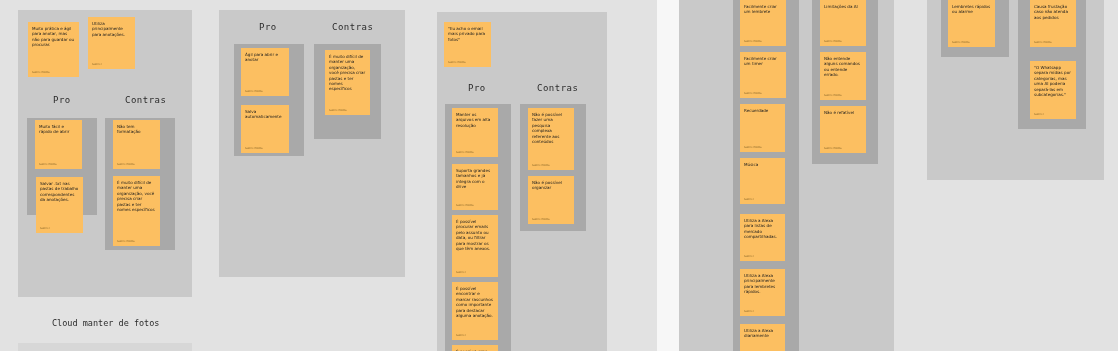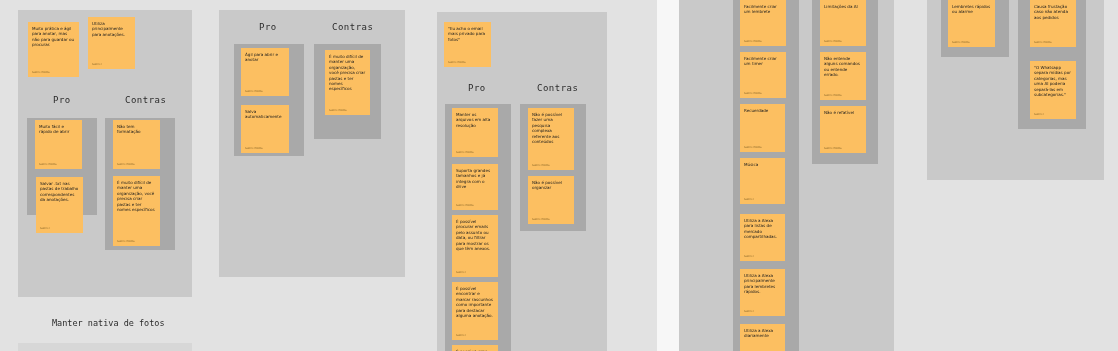--- a/index.html
+++ b/index.html
@@ -97,21 +97,21 @@
 
   <div class="note" style="left:113px;top:120px;width:47px;height:49px;">
     <div class="txt" style="font-size:4.1px;">Não tem formatação</div>
     <div class="by" style="font-size:2.6px;">Gabriel Motta</div>
   </div>
   <div class="note" style="left:113px;top:176px;width:47px;height:70px;">
     <div class="txt" style="font-size:4.1px;">É muito difícil de manter uma organização, você precisa criar pastas e ter nomes específicos</div>
     <div class="by" style="font-size:2.6px;">Gabriel Motta</div>
   </div>
 
-  <div class="label" style="left:52px;top:318px;font-size:8.5px;">Manter nativa de fotos</div>
+  <div class="label" style="left:52px;top:318px;font-size:8.5px;">Cloud manter de fotos</div>
   <div class="strip" style="left:18px;top:343px;width:174px;height:8px;"></div>
 
   <div class="frame" style="left:219px;top:10px;width:186px;height:267px;"></div>
 
   <div class="colhead" style="left:259px;top:22px;font-size:9px;">Pro</div>
   <div class="colhead" style="left:332px;top:22px;font-size:9px;">Contras</div>
 
   <div class="group" style="left:234px;top:44px;width:70px;height:112px;"></div>
   <div class="group" style="left:314px;top:44px;width:67px;height:95px;"></div>
 

